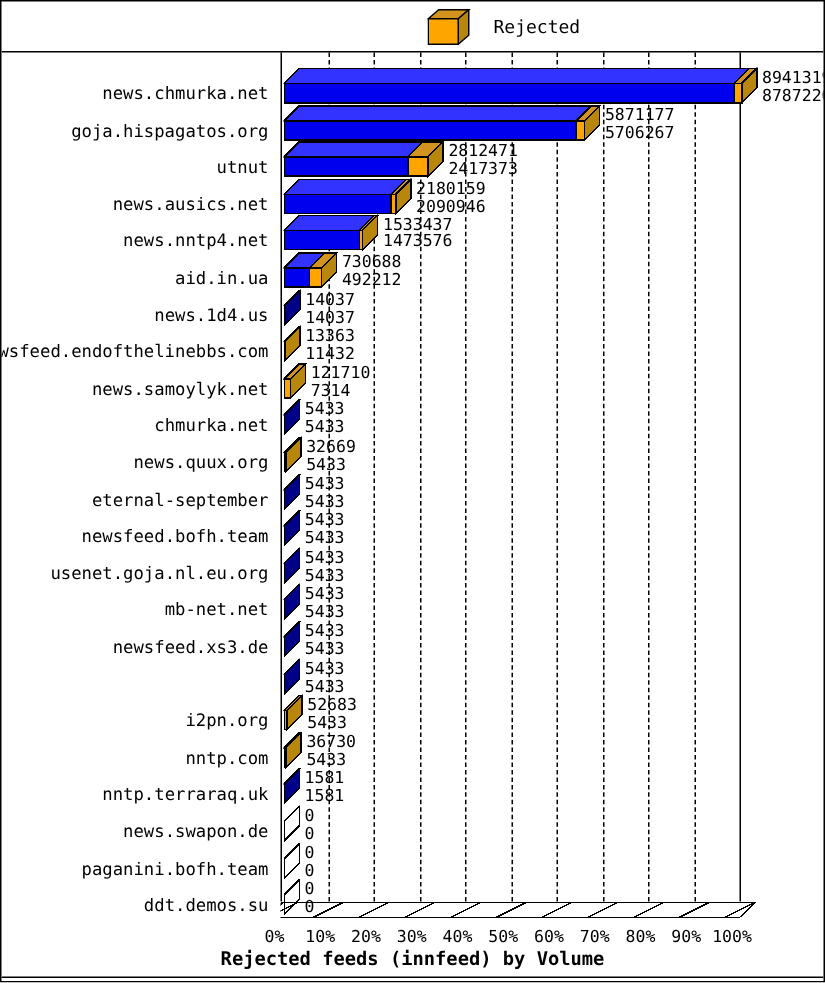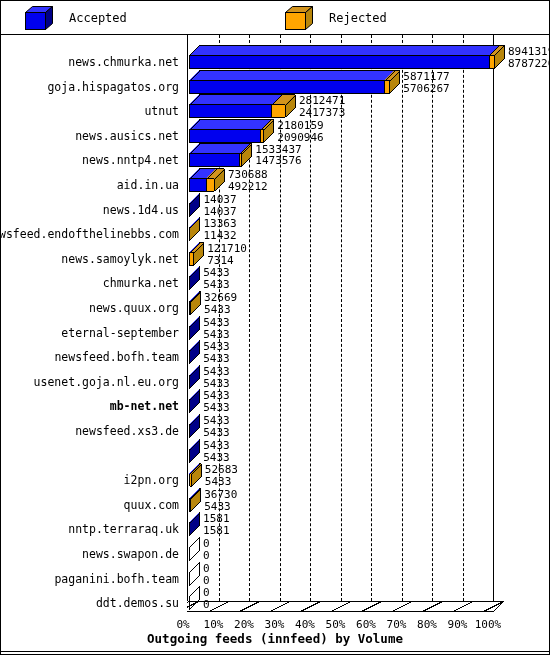--- a/index.html
+++ b/index.html
@@ -45,30 +45,20 @@
 
   #title{position:absolute;left:0;top:596px;width:548px;text-align:center;font-size:12.5px;font-weight:bold;color:#000;}
   #titlerule{position:absolute;left:0;top:616px;width:548px;height:0;border-top:1px solid #000;}
 </style>
 </head>
 <body>
 
 <div id="root">
 
   <div id="legend">
-    <div class="legend-item accepted">
-      <span class="cube">
-        <svg width="30" height="24" viewBox="0 0 30 24">
-          <polygon points="0.5,6.5 7.5,0.5 27.5,0.5 20.5,6.5" fill="#3333FF" stroke="#000" stroke-width="1"></polygon>
-          <polygon points="20.5,6.5 27.5,0.5 27.5,17.5 20.5,23.5" fill="#000088" stroke="#000" stroke-width="1"></polygon>
-          <rect x="0.5" y="6.5" width="20" height="17" fill="#0000EE" stroke="#000" stroke-width="1"></rect>
-        </svg>
-      </span>
-      <span class="legend-label">Accepted</span>
-    </div>
 
     <div class="legend-item rejected">
       <span class="cube">
         <svg width="30" height="24" viewBox="0 0 30 24">
           <polygon points="0.5,6.5 7.5,0.5 27.5,0.5 20.5,6.5" fill="#D2941E" stroke="#000" stroke-width="1"></polygon>
           <polygon points="20.5,6.5 27.5,0.5 27.5,17.5 20.5,23.5" fill="#B8860B" stroke="#000" stroke-width="1"></polygon>
           <rect x="0.5" y="6.5" width="20" height="17" fill="#FFA500" stroke="#000" stroke-width="1"></rect>
         </svg>
       </span>
       <span class="legend-label">Rejected</span>
@@ -85,24 +75,24 @@
         <div class="row-label" style="top: 119.4px;">news.nntp4.net</div>
         <div class="row-label" style="top: 144px;">aid.in.ua</div>
         <div class="row-label" style="top: 168.6px;">news.1d4.us</div>
         <div class="row-label" style="top: 193.2px;">newsfeed.endofthelinebbs.com</div>
         <div class="row-label" style="top: 217.8px;">news.samoylyk.net</div>
         <div class="row-label" style="top: 242.4px;">chmurka.net</div>
         <div class="row-label" style="top: 267px;">news.quux.org</div>
         <div class="row-label" style="top: 291.6px;">eternal-september</div>
         <div class="row-label" style="top: 340.8px;">usenet.goja.nl.eu.org</div>
         <div class="row-label" style="top: 316.2px;">newsfeed.bofh.team</div>
-        <div class="row-label" style="top: 365.4px; font-weight: bold;">mb-net.net</div>
+        <div class="row-label" style="top: 365.4px;">mb-net.net</div>
         <div class="row-label" style="top: 390px;">newsfeed.xs3.de</div>
         <div class="row-label" style="top: 439.2px;">i2pn.org</div>
-        <div class="row-label" style="top: 463.8px;">quux.com</div>
+        <div class="row-label" style="top: 463.8px;">nntp.com</div>
         <div class="row-label" style="top: 488.4px;">nntp.terraraq.uk</div>
         <div class="row-label" style="top: 513px;">news.swapon.de</div>
         <div class="row-label" style="top: 537.6px;">paganini.bofh.team</div>
         <div class="row-label" style="top: 562.2px;">ddt.demos.su</div>
       </div>
 
     <div id="bars">
       <div id="yaxis"></div>
     <div class="gridline" style="left: 31.5px;"></div>
         <div class="gridline" style="left: 62px;"></div>
@@ -386,17 +376,17 @@
         <div class="xtick-label" style="left: 87.5px;">30%</div>
         <div class="xtick-label" style="left: 118px; text-align: center;">40%</div>
         <div class="xtick-label" style="left: 148.5px;">50%</div>
         <div class="xtick-label" style="left: 179px;">60%</div>
         <div class="xtick-label" style="left: 209.5px;">70%</div>
         <div class="xtick-label" style="left: 240px;">80%</div>
         <div class="xtick-label" style="left: 270.5px;">90%</div>
         <div class="xtick-label" style="left: 301px;">100%</div>
       </div>
 
-    <div id="title">Outgoing feeds (innfeed) by Volume</div>
+    <div id="title">Rejected feeds (innfeed) by Volume</div>
     <div id="titlerule"></div>
   </div>
 
 </div>
 
 </body></html>

